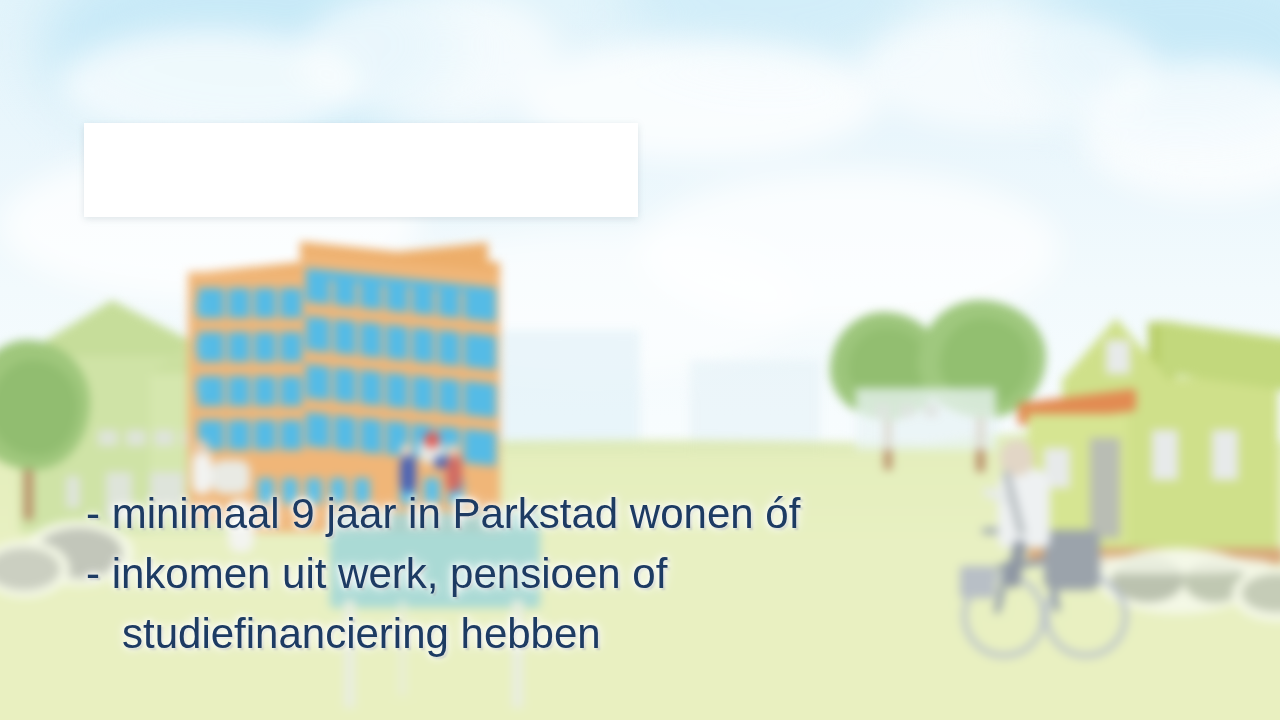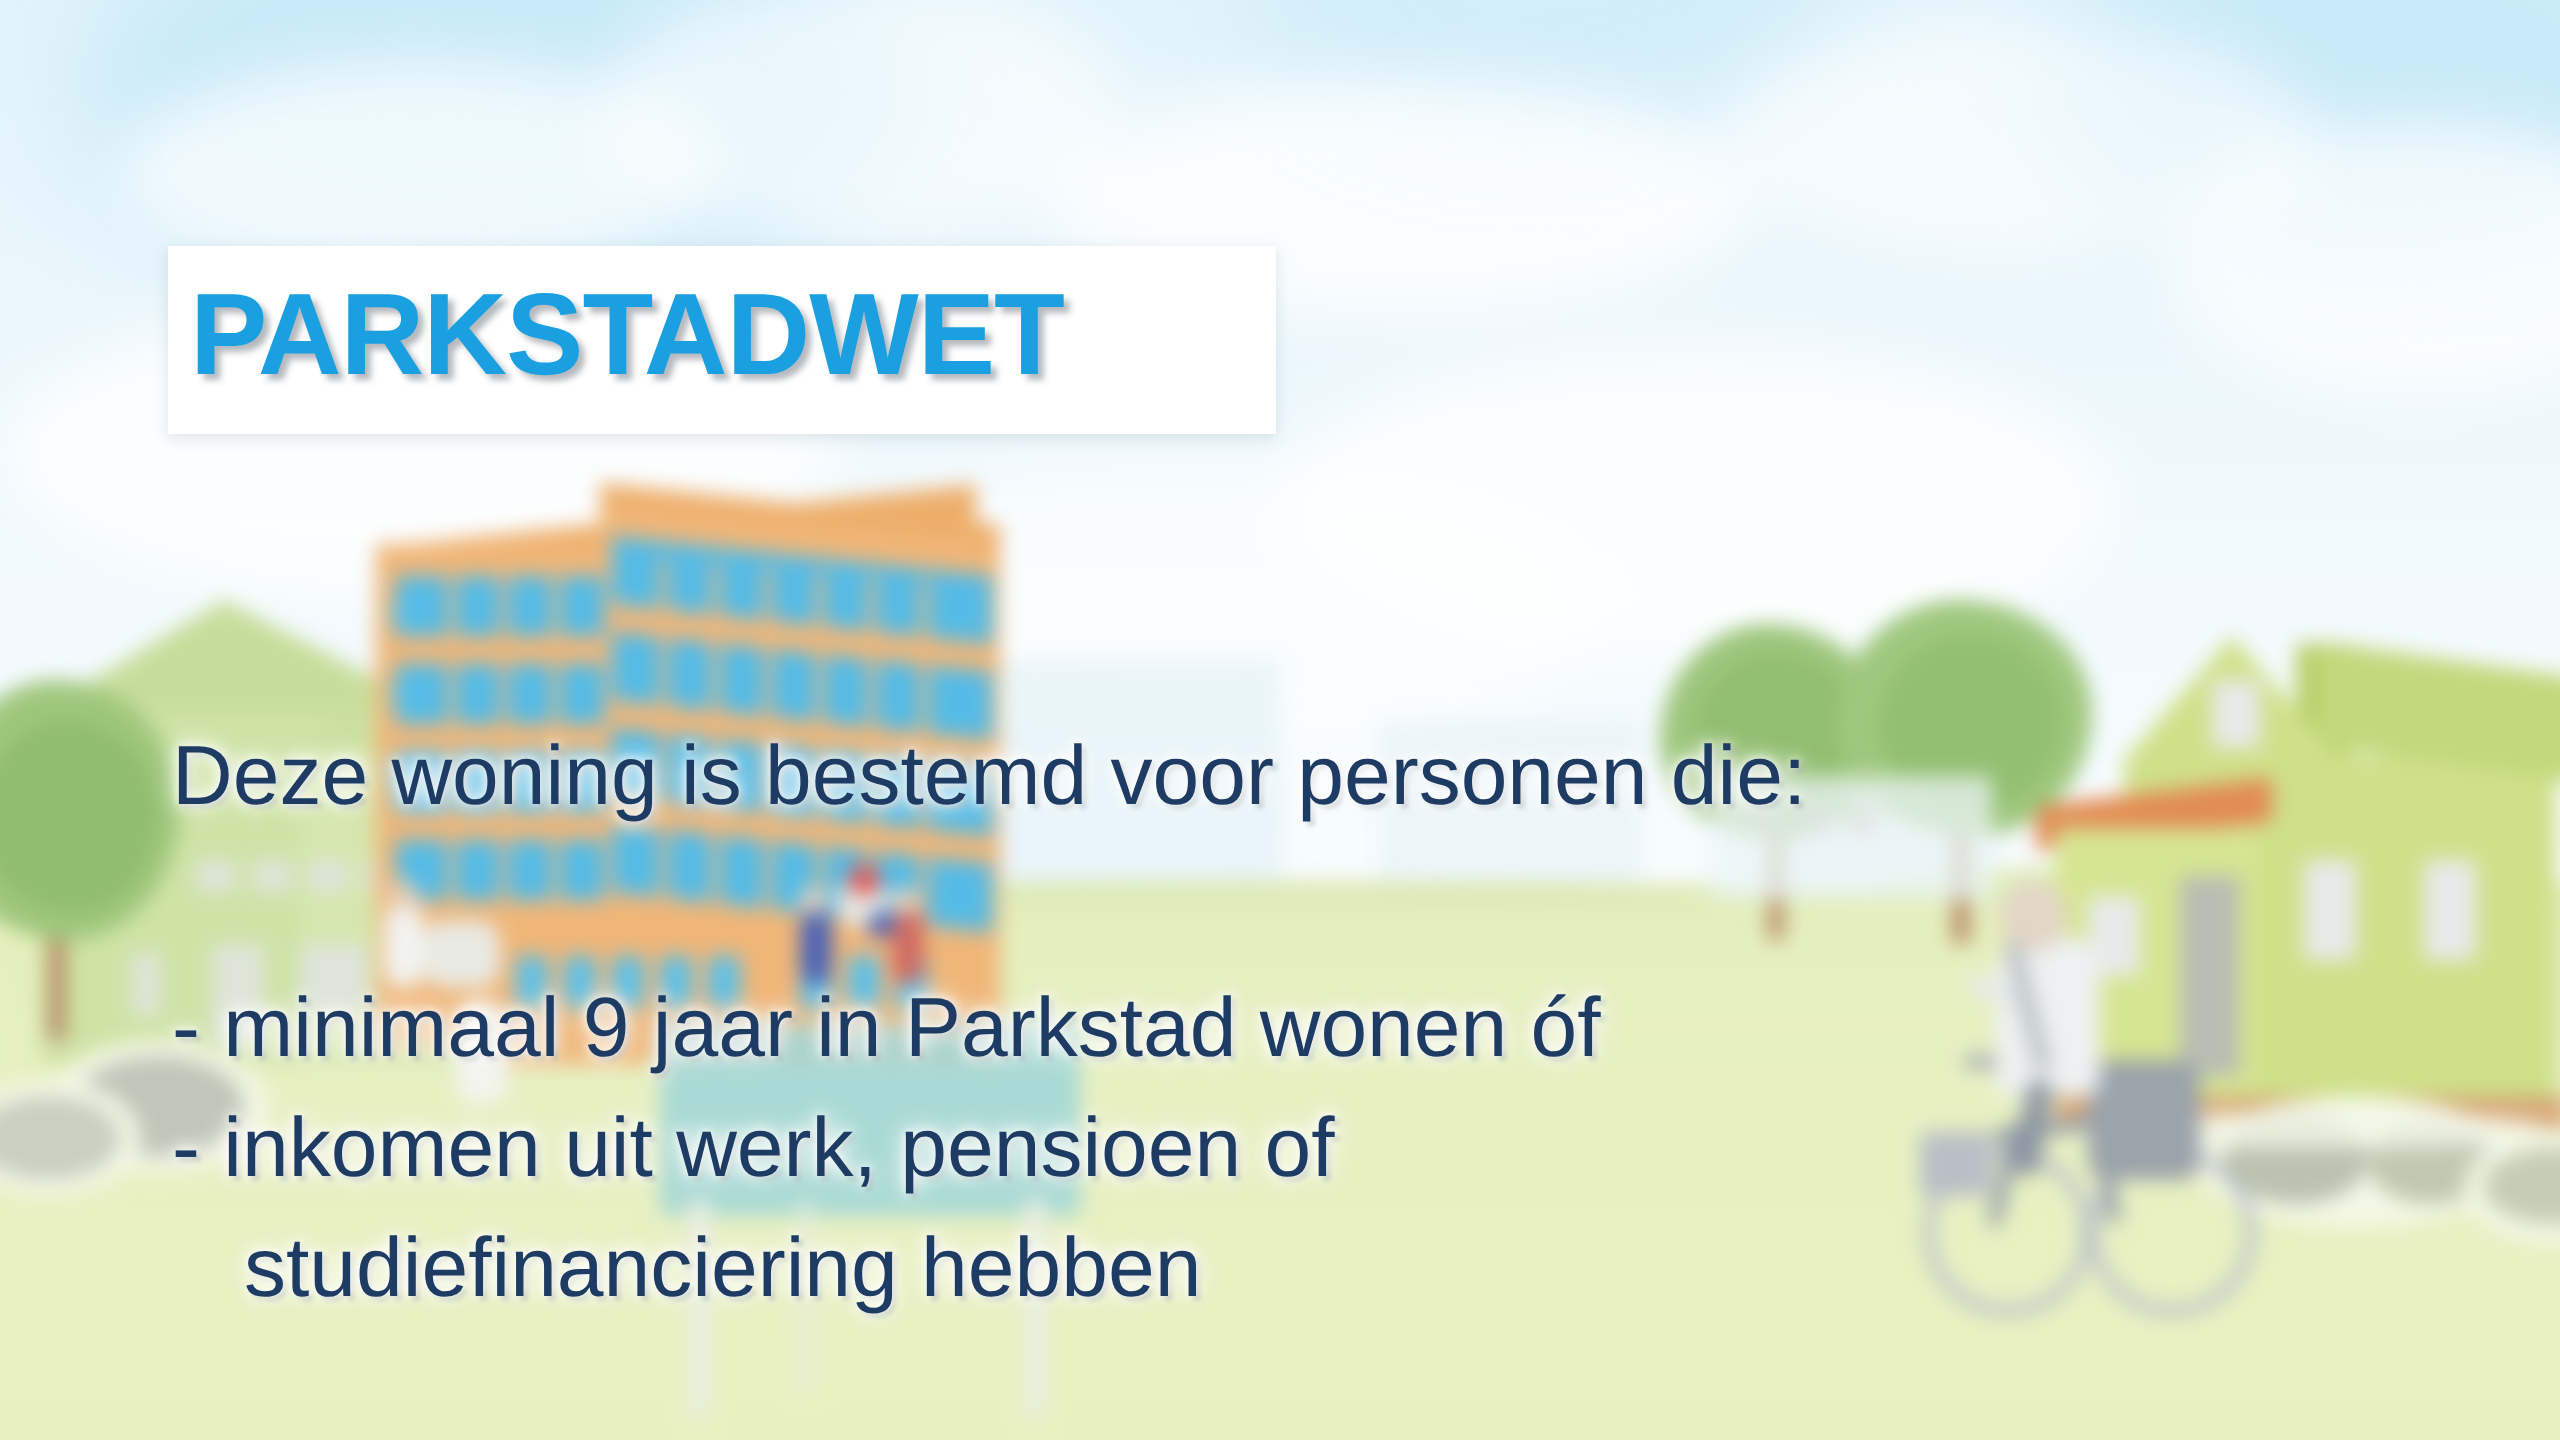--- a/index.html
+++ b/index.html
@@ -347,23 +347,21 @@
     <div class="cyc-part" style="left:998px; top:468px; width:52px; height:80px; background:#eef1f2; border-radius:18px 18px 8px 8px;"></div>
     <div class="cyc-part" style="left:1000px; top:440px; width:34px; height:36px; background:#e2d6c6; border-radius:50%;"></div>
     <div class="cyc-part" style="left:982px; top:492px; width:34px; height:9px; background:#e7ebec; transform:rotate(22deg); border-radius:5px;"></div>
     <div class="cyc-part" style="left:1010px; top:540px; width:13px; height:48px; background:#8e96a2; border-radius:6px; transform:rotate(10deg);"></div>
     <div class="cyc-part" style="left:1010px; top:470px; width:8px; height:66px; background:#b9bfc2; transform:rotate(-14deg);"></div>
   </div>
 
   <div class="content">
 
     <div id="title-box"></div>
-    <div id="title-text">PARKSTADWET</div>
-
-    <div class="body-line" id="lead-line">Deze woning is bestemd voor personen die:</div>
+
 
     <div class="body-line" id="bullet-1">- minimaal 9 jaar in Parkstad wonen óf</div>
 
     <div class="body-line" id="bullet-3">studiefinanciering hebben</div>
 
     <div class="body-line" id="bullet-2">- inkomen uit werk, pensioen of</div>
   </div>
 
 </div>
 

